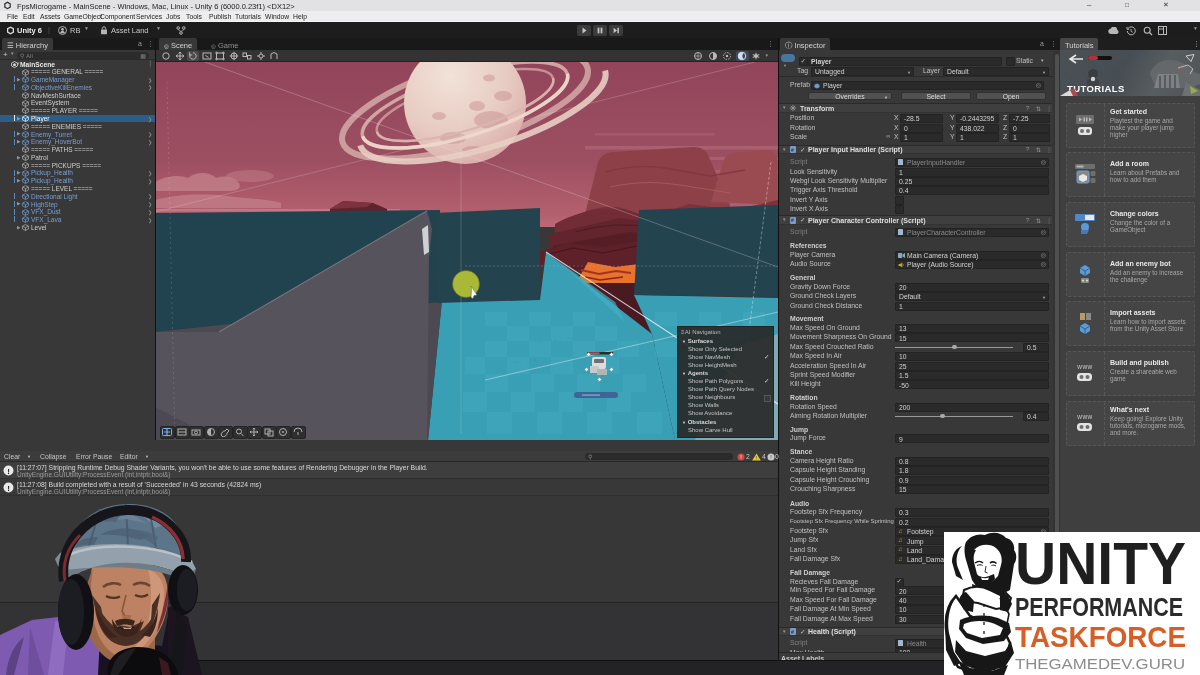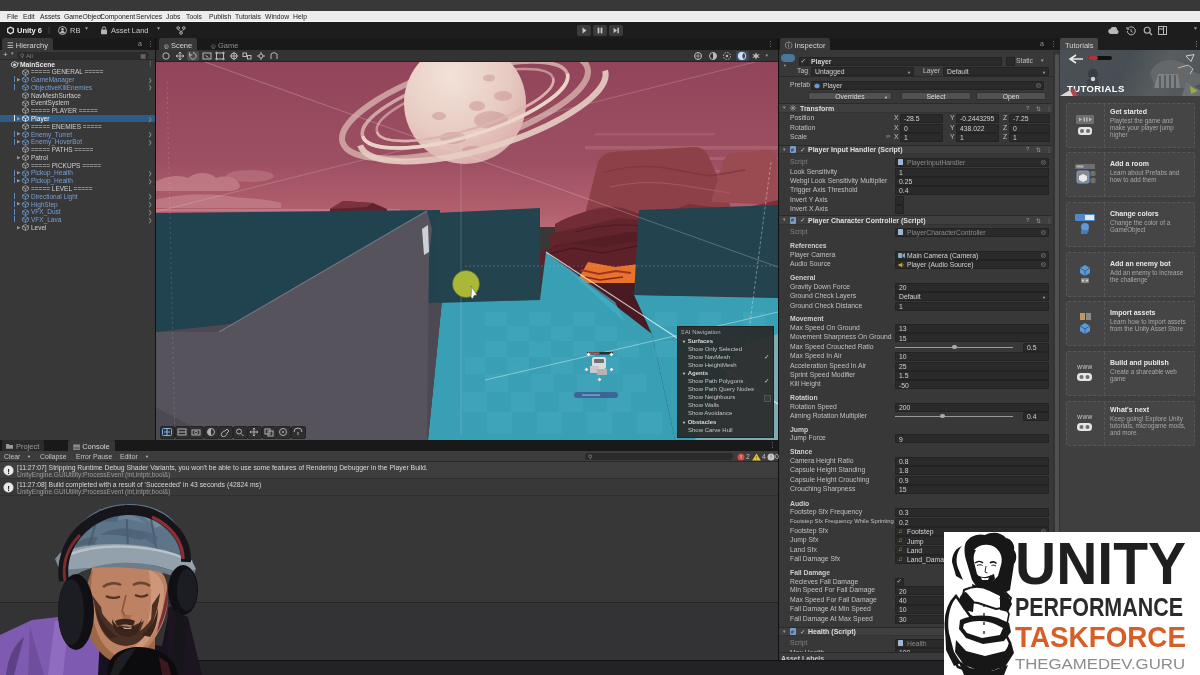--- a/index.html
+++ b/index.html
@@ -21,20 +21,29 @@
   .fld{position:absolute;background:#2a2a2a;border:1px solid #232323;border-radius:1px;
        color:#d2d2d2;font-size:6.8px;line-height:7px;padding:0 0 0 3px;height:7px;box-sizing:content-box;}
   .chk{position:absolute;width:7px;height:7px;background:#2a2a2a;border:1px solid #222;border-radius:1px;}
   .sep{position:absolute;left:0;width:100%;height:1px;background:#2a2a2a;}
   .vline{position:absolute;top:38px;width:1px;height:622px;background:#111;}
   #stage svg{display:block;}
 </style></head>
 <body>
 <div id="stage">
 
+  <div class="abs" id="titlebar">
+    <svg class="abs" style="left:3px;top:1px" width="9" height="9" viewBox="0 0 9 9">
+        <path d="M4.5 0.6 7.8 2.4 7.8 6.4 4.5 8.3 1.2 6.4 1.2 2.4Z M4.5 2 2.4 3.2 2.4 5.7 4.5 6.9 6.6 5.7 6.6 3.2Z" fill="#2a2a2a" fill-rule="evenodd"></path>
+      </svg>
+    <div class="txt" style="left:17px;top:1.5px;font-size:7.5px;color:#1d1d1d;">FpsMicrogame - MainScene - Windows, Mac, Linux - Unity 6 (6000.0.23f1) &lt;DX12&gt;</div>
+    <div class="txt" style="left:1087px;top:0px;font-size:8px;color:#333;">–</div>
+    <div class="txt" style="left:1125px;top:1px;font-size:6.5px;color:#333;">□</div>
+    <div class="txt" style="left:1163px;top:1px;font-size:7px;color:#333;">✕</div>
+  </div>
 
   <div class="abs" id="menubar">
     <div class="m" style="left:7px">File</div>
       <div class="m" style="left:23px">Edit</div>
     <div class="m" style="left:40px">Assets</div>
       <div class="m" style="left:64px">GameObject</div>
     <div class="m" style="left:100px">Component</div>
       <div class="m" style="left:136px">Services</div>
     <div class="m" style="left:166px">Jobs</div>
       <div class="m" style="left:186px">Tools</div>
@@ -974,27 +983,20 @@
         <div class="txt" style="left:3px;top:1.5px;font-size:7px;color:#c8c8c8;font-weight:bold;">Asset Labels</div>
       </div>
       <div class="abs" style="left:275px;top:13px;width:7px;height:609px;background:#333;"></div>
       <div class="abs" style="left:276.5px;top:16px;width:4px;height:540px;background:#505050;border-radius:2px;"></div>
     </div>
 
   <div class="vline" style="left:778px"></div>
   <div class="vline" style="left:1060px"></div>
 
   <div class="abs" id="console" style="left:0;top:440px;width:778px;height:220px;background:#383838;">
-      <div class="abs" style="left:0;top:0;width:778px;height:11px;background:#191919;">
-        <div class="tab off" style="left:2px;height:11px;line-height:12px;"><svg style="position:absolute;left:4px;top:3px" width="7" height="6" viewBox="0 0 10 8">
-            <path d="M0 1h4l1 1.5h5V8H0Z" fill="#9a9a9a"></path>
-          </svg><span style="margin-left:9px;">Project</span></div>
-        <div class="tab" style="left:68px;height:11px;line-height:12px;">▤&nbsp;Console</div>
-        <div class="txt" style="left:769px;top:1px;font-size:7px;color:#999;">⋮</div>
-      </div>
       <div class="abs" style="left:0;top:11px;width:778px;height:11px;background:#3c3c3c;border-bottom:1px solid #282828;box-sizing:border-box;">
         <div class="txt" style="left:4px;top:1.5px;font-size:6.8px;color:#c4c4c4;">Clear</div>
         <div class="txt" style="left:27px;top:3px;font-size:4px;color:#c4c4c4;">▼</div>
         <div class="txt" style="left:40px;top:1.5px;font-size:6.8px;color:#c4c4c4;">Collapse</div>
         <div class="txt" style="left:76px;top:1.5px;font-size:6.8px;color:#c4c4c4;">Error Pause</div>
         <div class="txt" style="left:120px;top:1.5px;font-size:6.8px;color:#c4c4c4;">Editor</div>
         <div class="txt" style="left:145px;top:3px;font-size:4px;color:#c4c4c4;">▼</div>
         <div class="abs" style="left:585px;top:1.5px;width:148px;height:7.5px;background:#2b2b2b;border-radius:4px;">
           <div class="txt" style="left:3px;top:0.5px;font-size:6px;color:#888;">⚲</div>
         </div>

